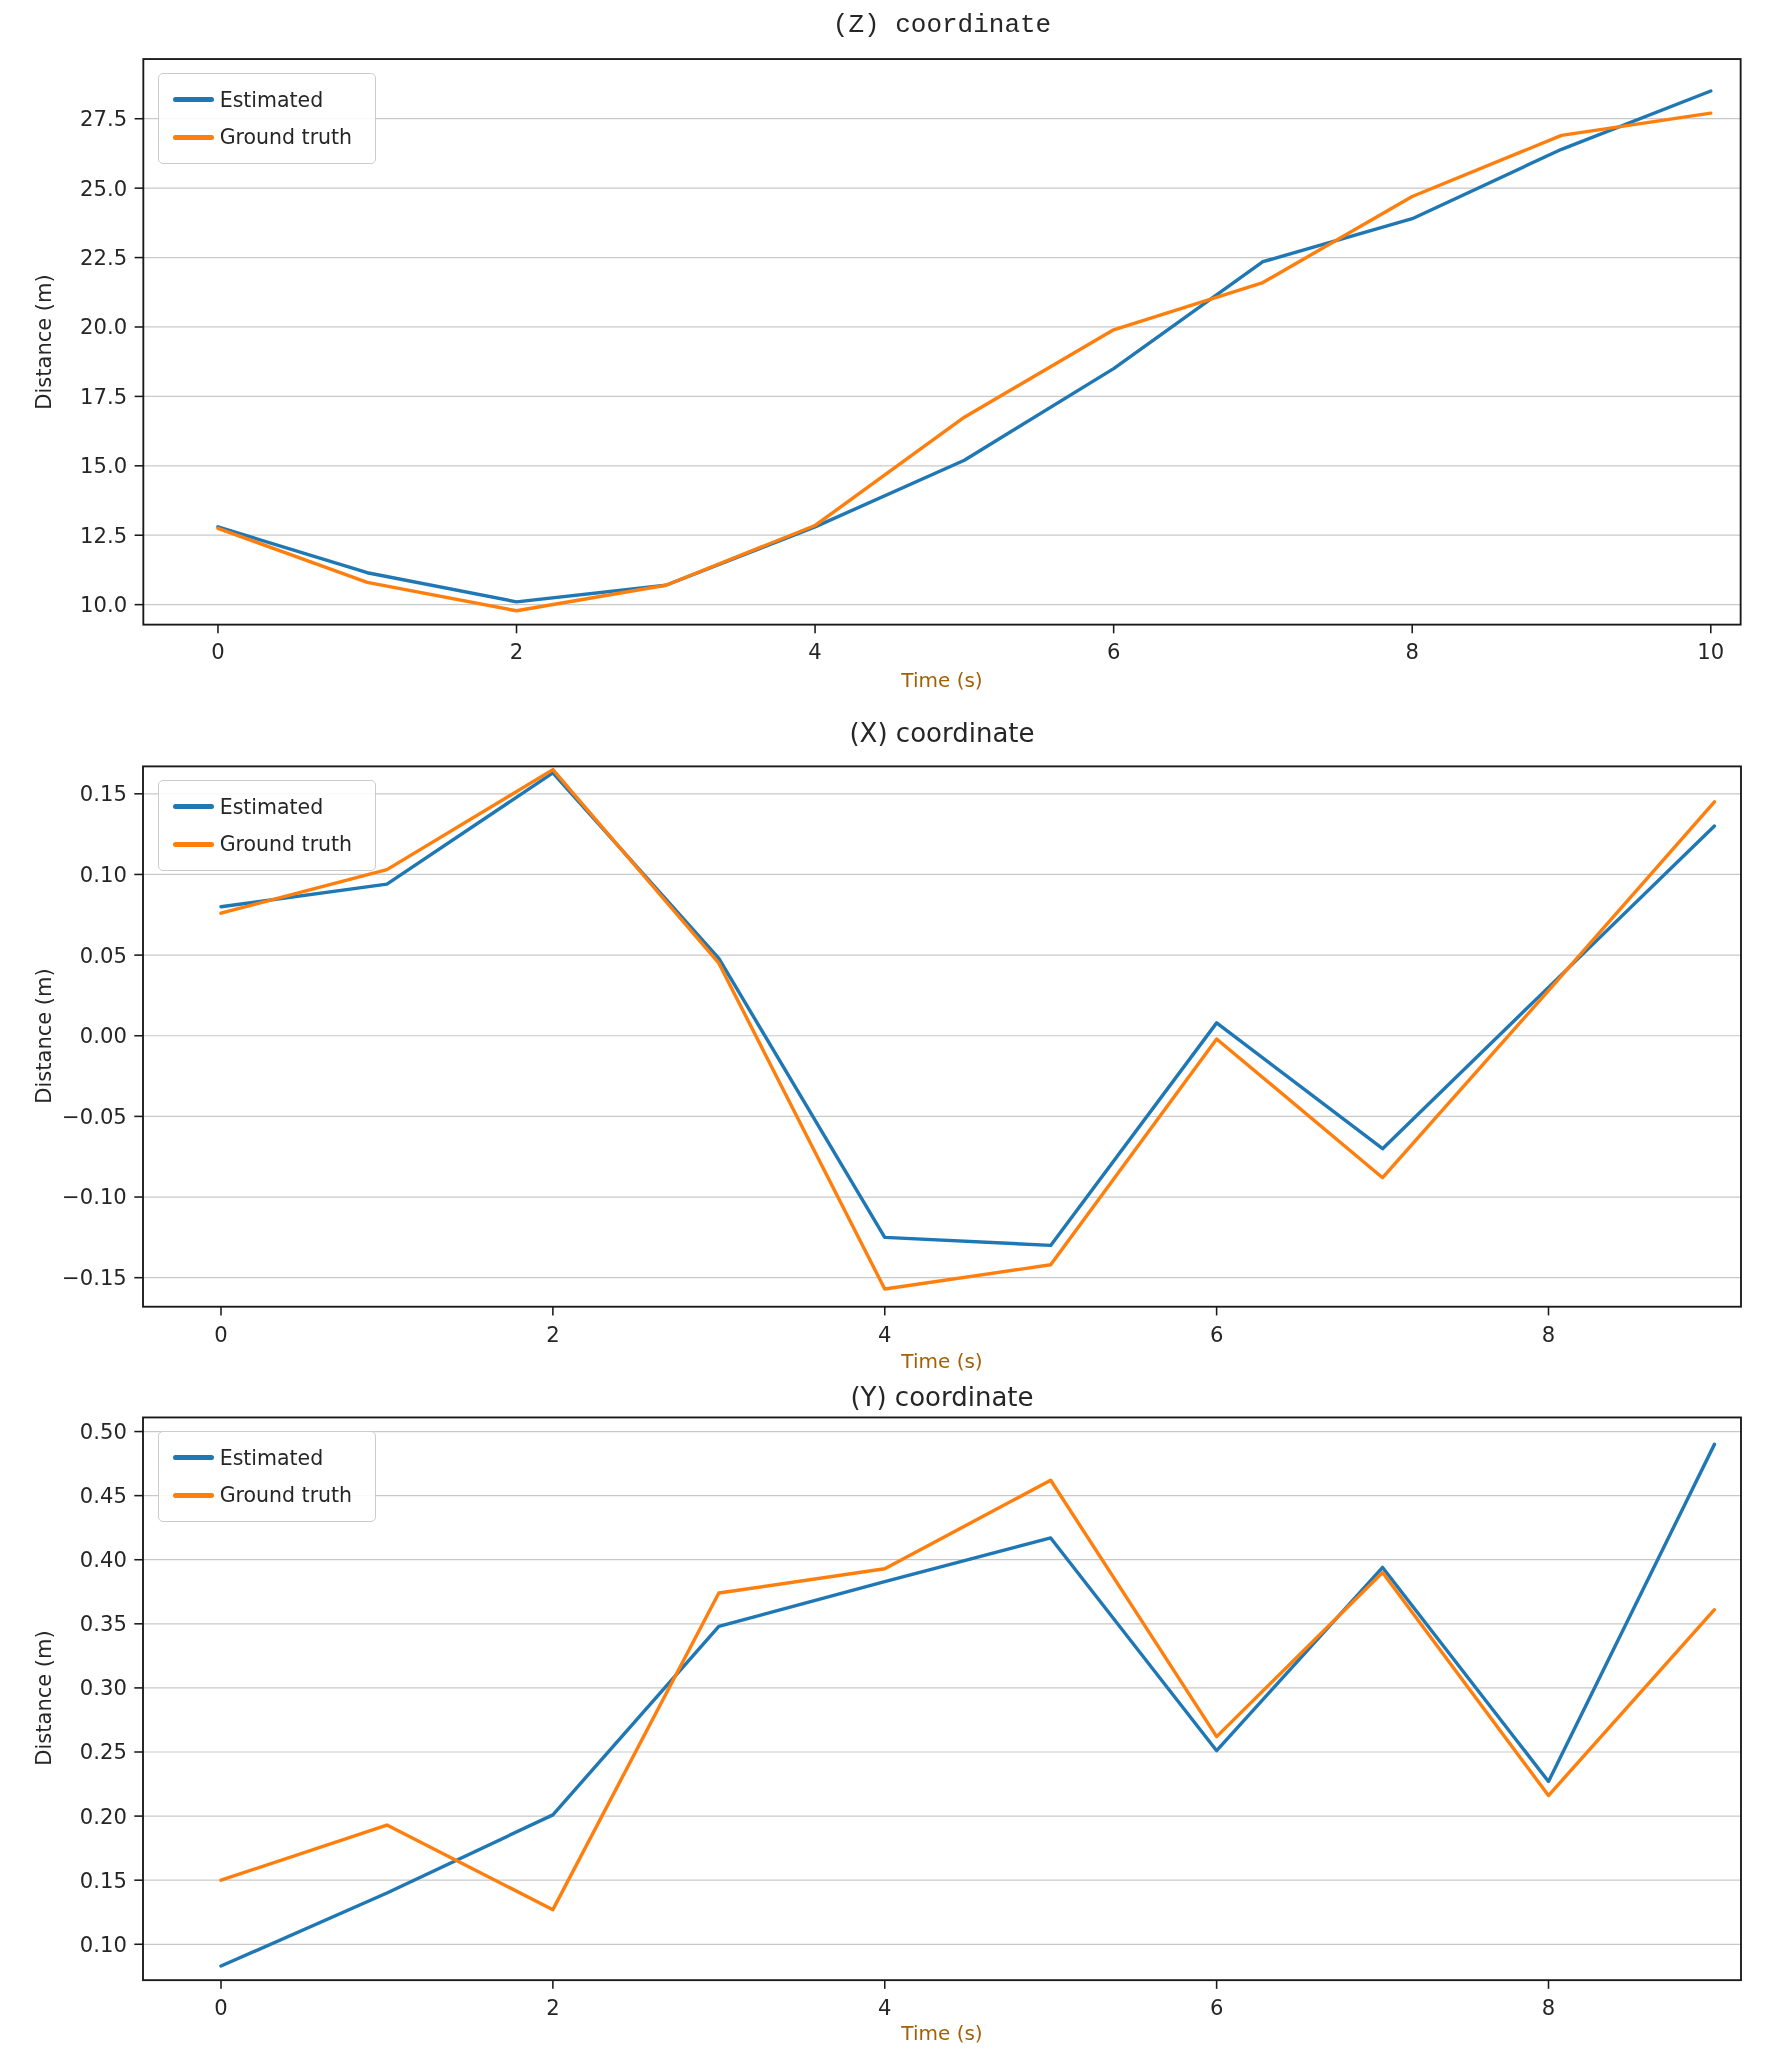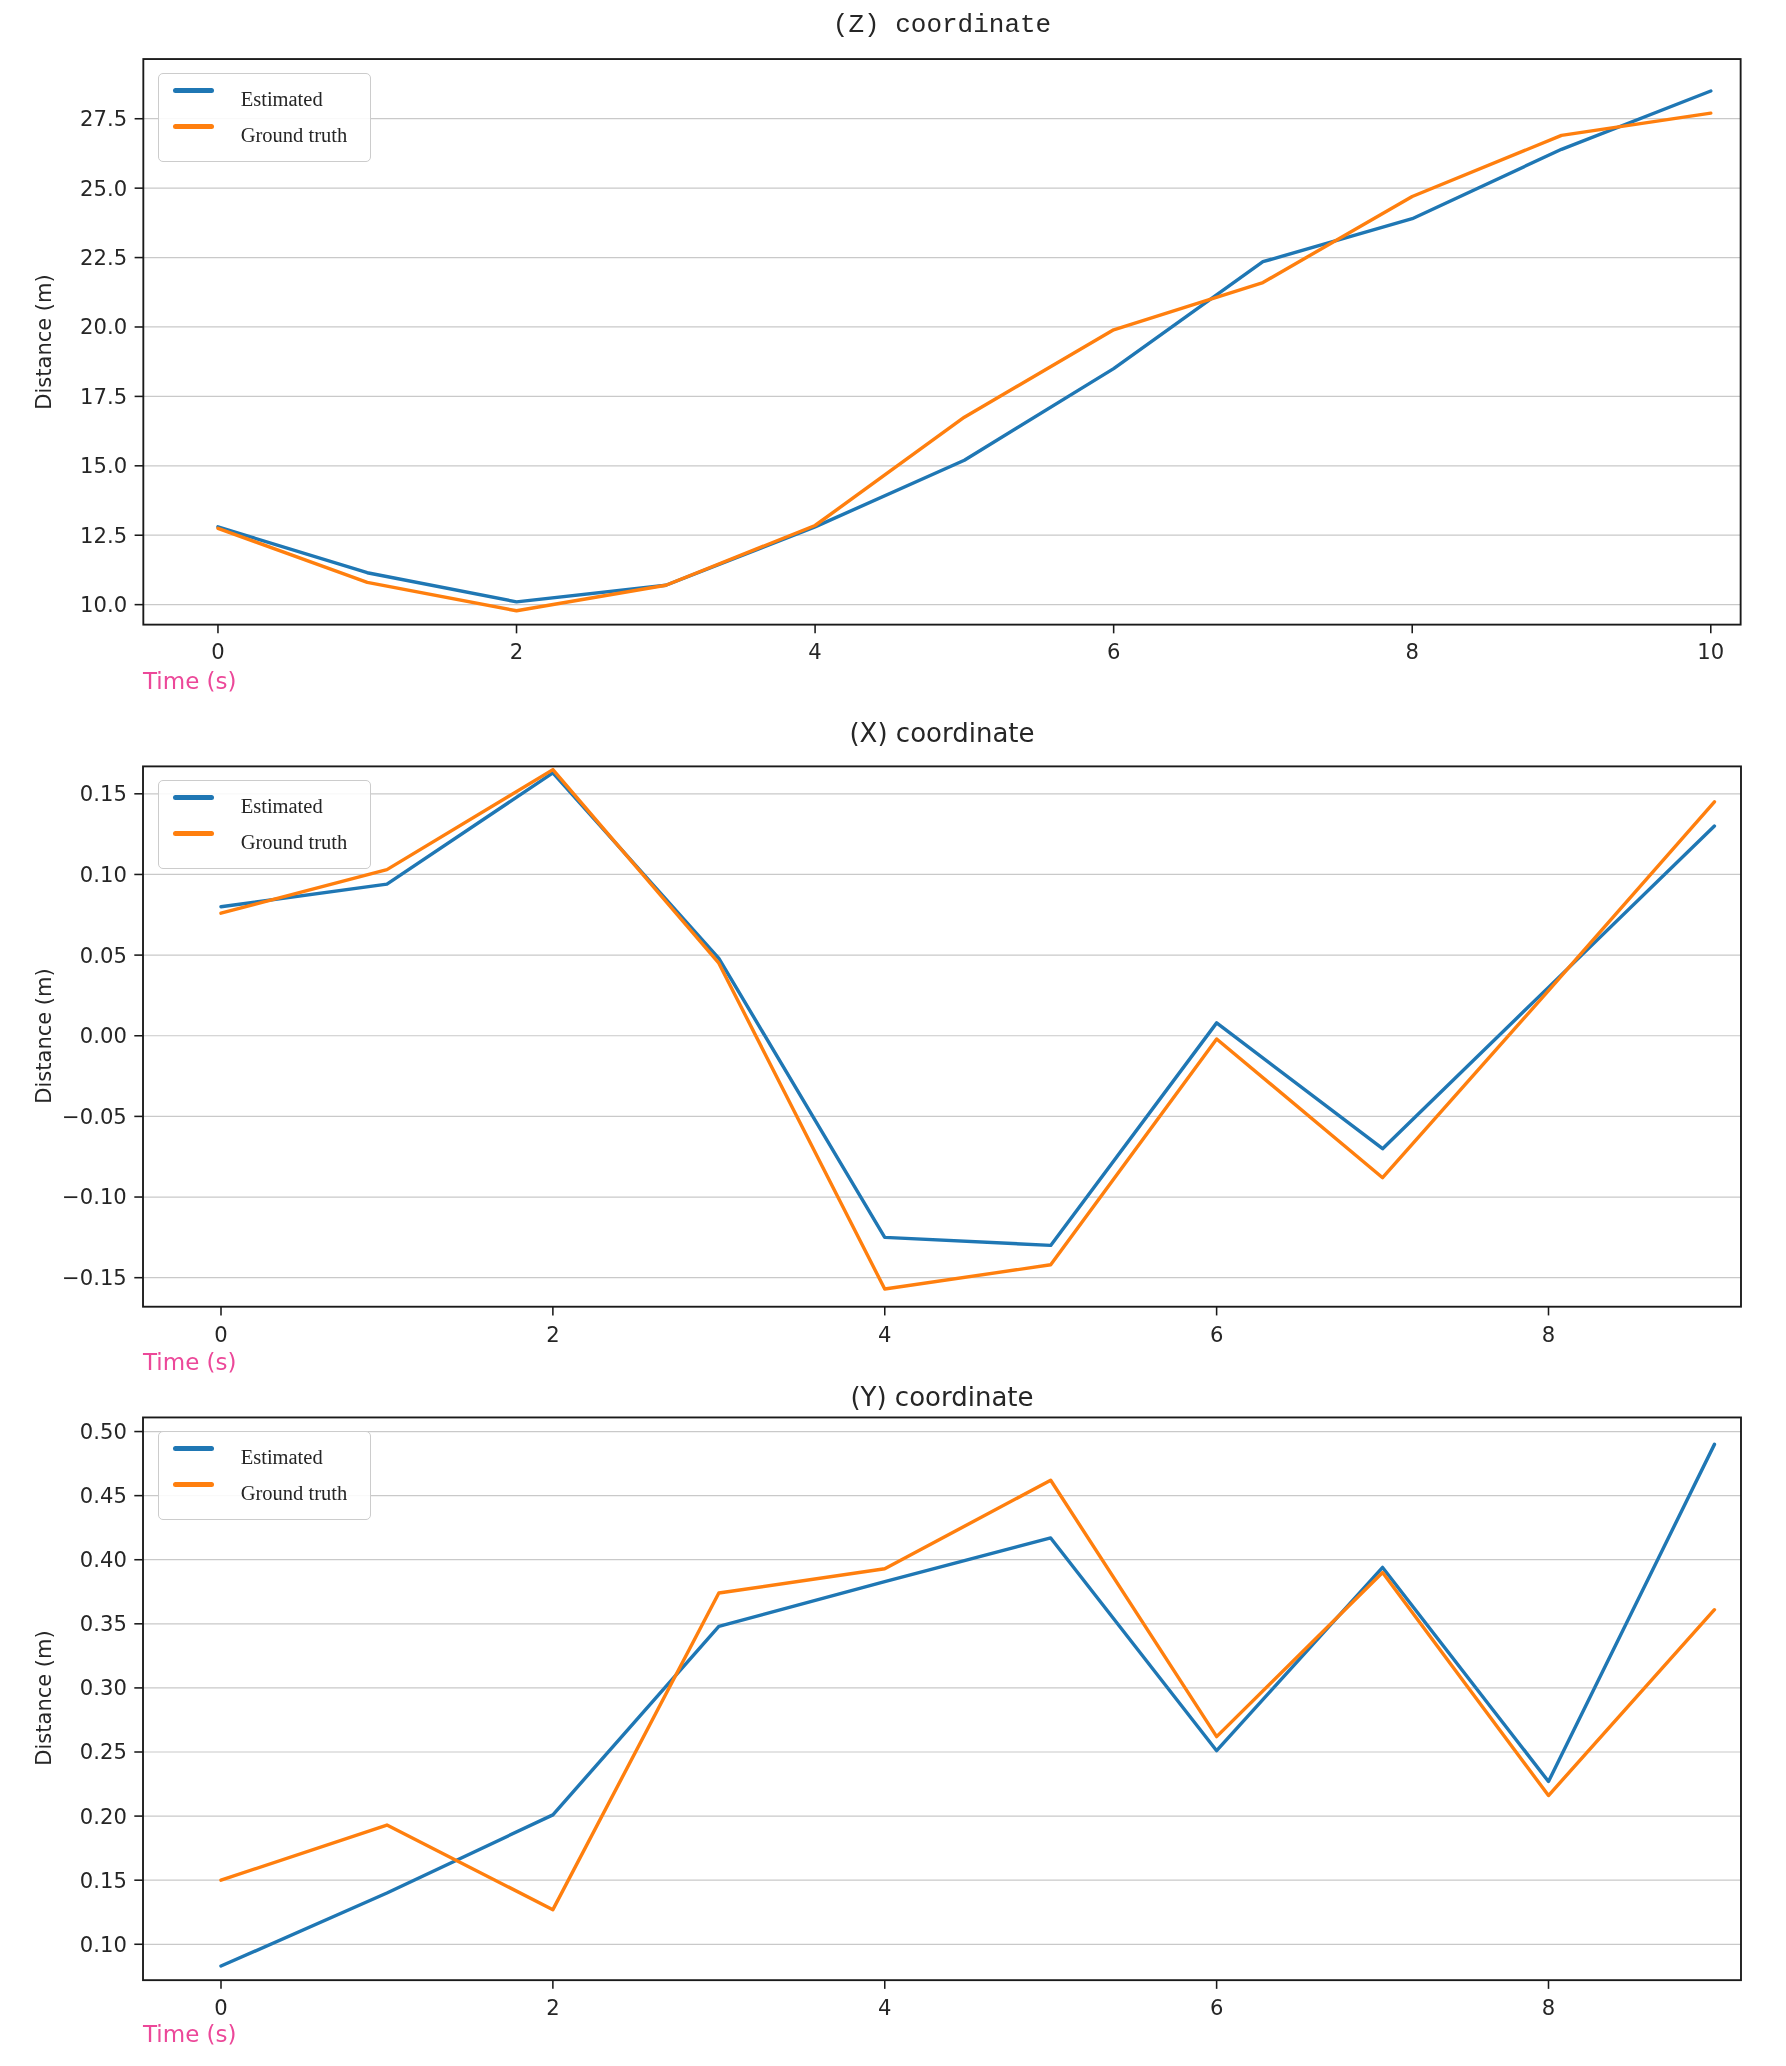--- a/index.html
+++ b/index.html
@@ -33,22 +33,23 @@
     color: #262626;
   }
   #section-z .chart-title { top: 11.2px; font-family: Liberation Mono, monospace; }
   #section-x .chart-title { top: 26px; }
   #section-y .chart-title { top: 6.2px; }
 
   .x-axis-label {
     position: absolute;
     left: 143px;
     width: 1598px;
-    font-size: 23px;
-    color: #ec4899;
+    text-align: center;
+    font-size: 20px;
+    color: #a16207;
   }
   #section-z .x-axis-label { top: 668px; }
   #section-x .x-axis-label { top: 656px; }
   #section-y .x-axis-label { top: 644px; }
 
   .y-axis-label {
     position: absolute;
     left: 44px;
     font-size: 21px;
     color: #262626;
@@ -78,22 +79,22 @@
     border-radius: 5px;
     padding: 13.7px 22.4px 13.7px 13.7px;
     z-index: 2;
   }
   #section-z .legend { left: 158px; top: 73px; }
   #section-x .legend { left: 158px; top: 87px; }
   #section-y .legend { left: 158px; top: 54px; }
 
   .legend-entry {
     display: flex;
-    gap: 27px;
-    font-family: Liberation Serif, serif;
+    align-items: center;
+    gap: 6px;
   }
   .legend-swatch {
     width: 41px;
     height: 5px;
     border-radius: 2.5px;
     flex: 0 0 auto;
   }
   .legend-label {
     font-size: 20.5px;
     color: #262626;

